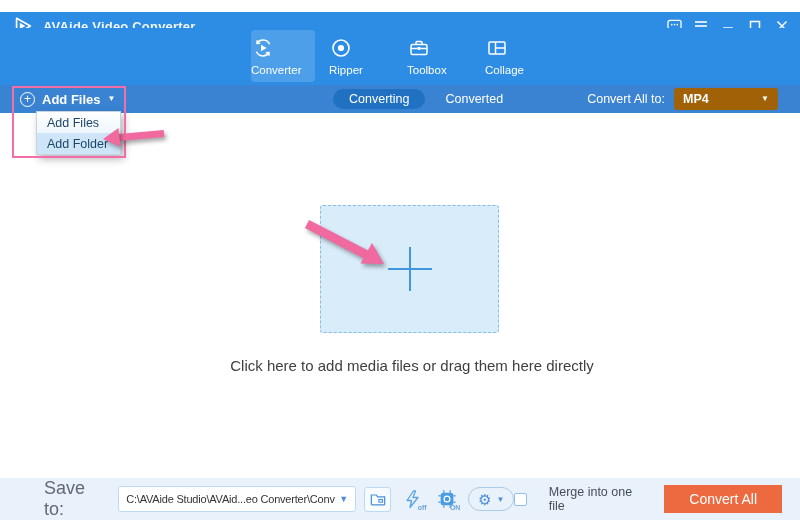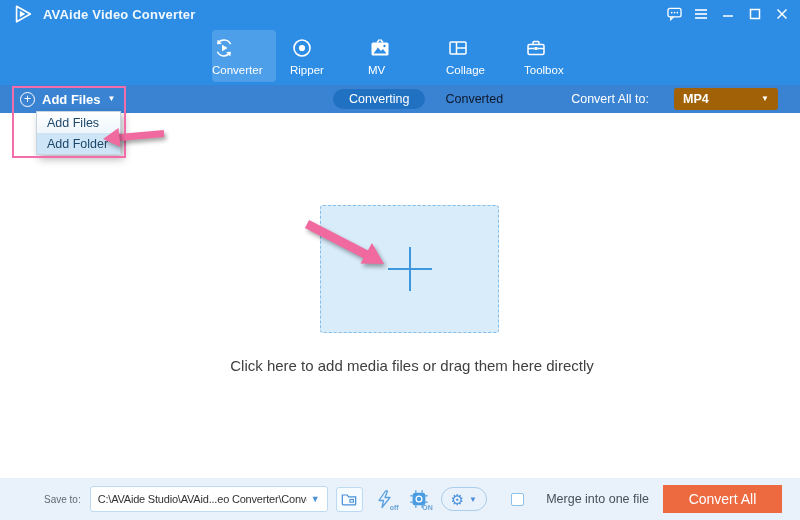--- a/index.html
+++ b/index.html
@@ -1,21 +1,21 @@
 <!DOCTYPE html>
 <html><head>
 <meta charset="utf-8">
 <style>
   * { margin:0; padding:0; box-sizing:border-box; }
   html,body { width:800px; height:520px; overflow:hidden; }
   body { font-family:"Liberation Sans", sans-serif; background:#fff; }
   #app { position:relative; width:800px; height:520px; background:#fff; }
 
   
-  #titlebar { position:absolute; left:0; top:0; width:800px; height:28px;
+  #titlebar { position:absolute; left:0; top:12px; width:800px; height:28px;
     background:#2d8de5; display:flex; align-items:center; }
   .logo-wrap { margin-left:12px; display:flex; align-items:center; }
   .app-title { color:#f2f8fd; font-size:13px; font-weight:bold; margin-left:9px; letter-spacing:.2px; }
   .win-controls { position:absolute; right:10px; top:0; height:28px; display:flex; align-items:center; gap:11px; }
   .win-btn { width:16px; height:16px; display:flex; align-items:center; justify-content:center; cursor:pointer; }
 
   
   #nav-row { position:absolute; left:0; top:28px; width:800px; height:57px;
     background:#2d8de5; display:flex; justify-content:center; align-items:flex-start; gap:14px; }
   .nav-tab { width:64px; height:52px; margin-top:2px; border-radius:4px;
@@ -25,22 +25,22 @@
 
   
   #toolbar { position:absolute; left:0; top:85px; width:800px; height:28px; background:#3a83d2; }
   #add-files-btn { position:absolute; left:20px; top:0; height:28px; display:flex; align-items:center; gap:7px; cursor:pointer; }
   .plus-circle { width:15px; height:15px; border:1.4px solid #fff; border-radius:50%;
     display:flex; align-items:center; justify-content:center; color:#fff; font-size:12px; line-height:1; }
   #add-files-btn .lbl { color:#fff; font-size:13px; font-weight:bold; }
   .caret { color:#fff; font-size:8px; line-height:1; }
   #view-switch { position:absolute; left:333px; top:0; height:28px; display:flex; align-items:center; gap:20px; }
   .pill { background:#2171c3; border-radius:12px; padding:3px 16px; color:#fff; font-size:12.5px; cursor:pointer; }
-  .plain-view { color:#0f172a; font-size:12.5px; cursor:pointer; }
-  #convert-to-group { position:absolute; right:22px; top:0; height:28px; display:flex; align-items:center; gap:25px; }
+  .plain-view { color:#ffffff; font-size:12.5px; cursor:pointer; }
+  #convert-to-group { position:absolute; right:22px; top:0; height:28px; display:flex; align-items:center; gap:9px; }
   #convert-to-group .lbl { color:#fff; font-size:12.5px; }
   #format-select { width:104px; height:22px; background:#a16207; border-radius:3px;
     display:flex; align-items:center; justify-content:space-between; padding:0 9px; cursor:pointer; }
   #format-select .val { color:#fff; font-size:12.5px; font-weight:bold; }
 
   
   #add-menu { position:absolute; left:36px; top:111px; width:85px; z-index:5;
     background:#fff; border:1px solid #c6d4df; box-shadow:3px 4px 8px rgba(0,0,0,0.3); }
   .menu-item { height:21px; display:flex; align-items:center; padding-left:10px;
     font-size:12.5px; color:#1c4668; cursor:pointer; }
@@ -58,21 +58,21 @@
   #main { position:absolute; left:12px; top:113px; width:800px; height:365px; background:#fff; }
   #dropzone { position:absolute; left:308px; top:92px; width:179px; height:128px;
     background:#d9ecfa; border:1.6px dashed #85bce8; border-radius:3px;
     display:flex; align-items:center; justify-content:center; cursor:pointer; }
   #drop-hint { position:absolute; left:0; top:244px; width:800px; text-align:center;
     font-size:15px; color:#3f3f3f; }
 
   
   #bottombar { position:absolute; left:0; top:478px; width:800px; height:42px;
     background:#e9f1fa; display:flex; align-items:center; padding:0 14px; }
-  #save-to-label { color:#5f6b76; font-size:10px; margin-left:30px; }
+  #save-to-label { color:#5f6b76; font-size:18px; margin-left:30px; }
   #path-input { margin-left:9px; width:238px; height:26px; background:#fff;
     border:1px solid #bcdaf2; border-radius:3px; display:flex; align-items:center;
     justify-content:space-between; padding:0 7px; cursor:text; }
   #path-input .path-text { font-size:11px; color:#333; white-space:nowrap; overflow:hidden; letter-spacing:-0.2px; }
   #path-input .caret-blue { color:#4a90d9; font-size:9px; margin-left:4px; }
   .tool-btn { margin-left:8px; width:27px; height:25px; border:1px solid #bcdaf2; background:#f6fbff;
     border-radius:3px; display:flex; align-items:center; justify-content:center; cursor:pointer; }
   .mini-icon { position:relative; margin-left:10px; width:24px; height:26px; display:flex;
     align-items:center; justify-content:center; cursor:pointer; }
   .mini-sub { position:absolute; right:-2px; bottom:1px; font-size:7px; font-weight:bold; color:#6ba6d8; }
@@ -149,45 +149,35 @@
     </div>
     <div class="nav-tab">
       <svg width="24" height="24" viewBox="0 0 24 24">
         <circle cx="12" cy="12" r="8" fill="none" stroke="#fff" stroke-width="1.6"></circle>
         <circle cx="12" cy="12" r="3.1" fill="#fff"></circle>
       </svg>
       <span class="tab-label">Ripper</span>
     </div>
     <div class="nav-tab">
       <svg width="24" height="24" viewBox="0 0 24 24">
-        <line x1="9" y1="6.5" x2="11.5" y2="3.5" stroke="#fff" stroke-width="1.5"></line>
-        <line x1="15" y1="6.5" x2="12.5" y2="3.5" stroke="#fff" stroke-width="1.5"></line>
-        <rect x="3.5" y="6.5" width="17" height="13" rx="1.5" fill="#fff"></rect>
-        <path d="M5.5 17.5 L10 11.5 L13 15 L15 13 L18.5 17.5 Z" fill="#2d8de5"></path>
-        <circle cx="16.5" cy="10" r="1.2" fill="#2d8de5"></circle>
-      </svg>
-      <span class="tab-label">MV</span>
-    </div>
-    <div class="nav-tab">
-      <svg width="24" height="24" viewBox="0 0 24 24">
-        <rect x="4" y="6" width="16" height="12" rx="1" fill="none" stroke="#fff" stroke-width="1.5"></rect>
-        <line x1="10.5" y1="6" x2="10.5" y2="18" stroke="#fff" stroke-width="1.5"></line>
-        <line x1="10.5" y1="12" x2="20" y2="12" stroke="#fff" stroke-width="1.5"></line>
-      </svg>
-      <span class="tab-label">Collage</span>
-    </div>
-    <div class="nav-tab">
-      <svg width="24" height="24" viewBox="0 0 24 24">
         <path d="M9 8.5 V6.5 a1 1 0 0 1 1-1 h4 a1 1 0 0 1 1 1 V8.5" fill="none" stroke="#fff" stroke-width="1.5"></path>
         <rect x="4" y="8.5" width="16" height="10" rx="1.5" fill="none" stroke="#fff" stroke-width="1.5"></rect>
         <line x1="4" y1="12.5" x2="10.5" y2="12.5" stroke="#fff" stroke-width="1.5"></line>
         <line x1="13.5" y1="12.5" x2="20" y2="12.5" stroke="#fff" stroke-width="1.5"></line>
         <rect x="10.5" y="11" width="3" height="3" fill="#fff"></rect>
       </svg>
       <span class="tab-label">Toolbox</span>
+    </div>
+    <div class="nav-tab">
+      <svg width="24" height="24" viewBox="0 0 24 24">
+        <rect x="4" y="6" width="16" height="12" rx="1" fill="none" stroke="#fff" stroke-width="1.5"></rect>
+        <line x1="10.5" y1="6" x2="10.5" y2="18" stroke="#fff" stroke-width="1.5"></line>
+        <line x1="10.5" y1="12" x2="20" y2="12" stroke="#fff" stroke-width="1.5"></line>
+      </svg>
+      <span class="tab-label">Collage</span>
     </div>
   </div>
 
   <div id="toolbar">
     <div id="add-files-btn">
       <span class="plus-circle">+</span>
       <span class="lbl">Add Files</span>
       <span class="caret">▼</span>
     </div>
     <div id="view-switch">

